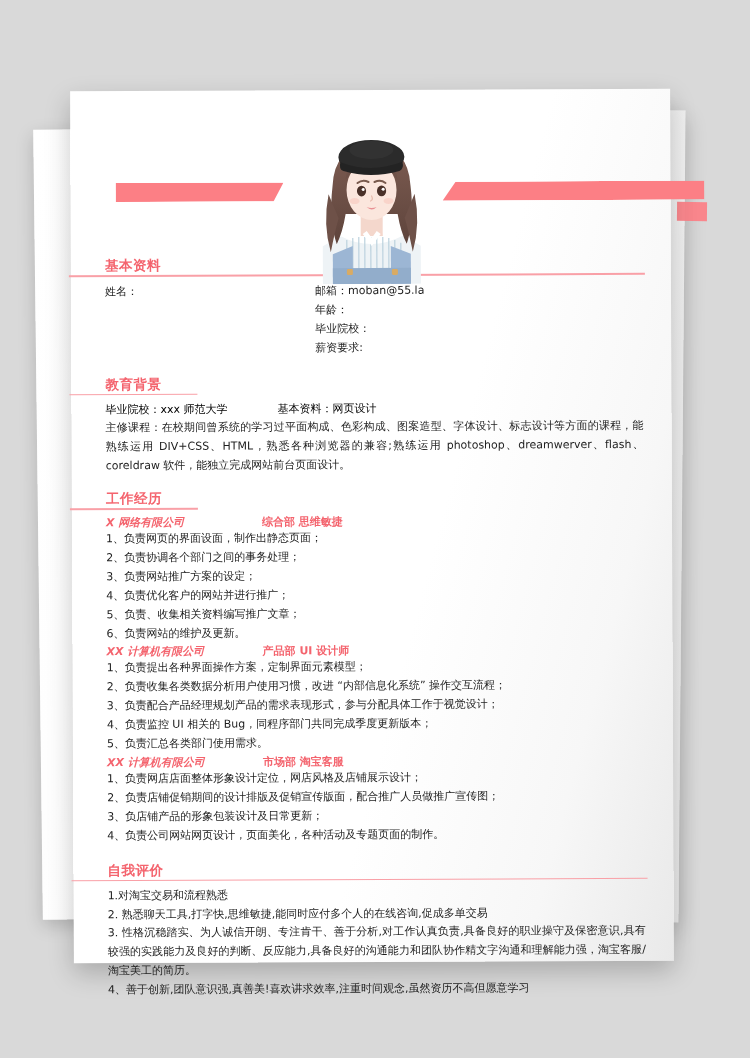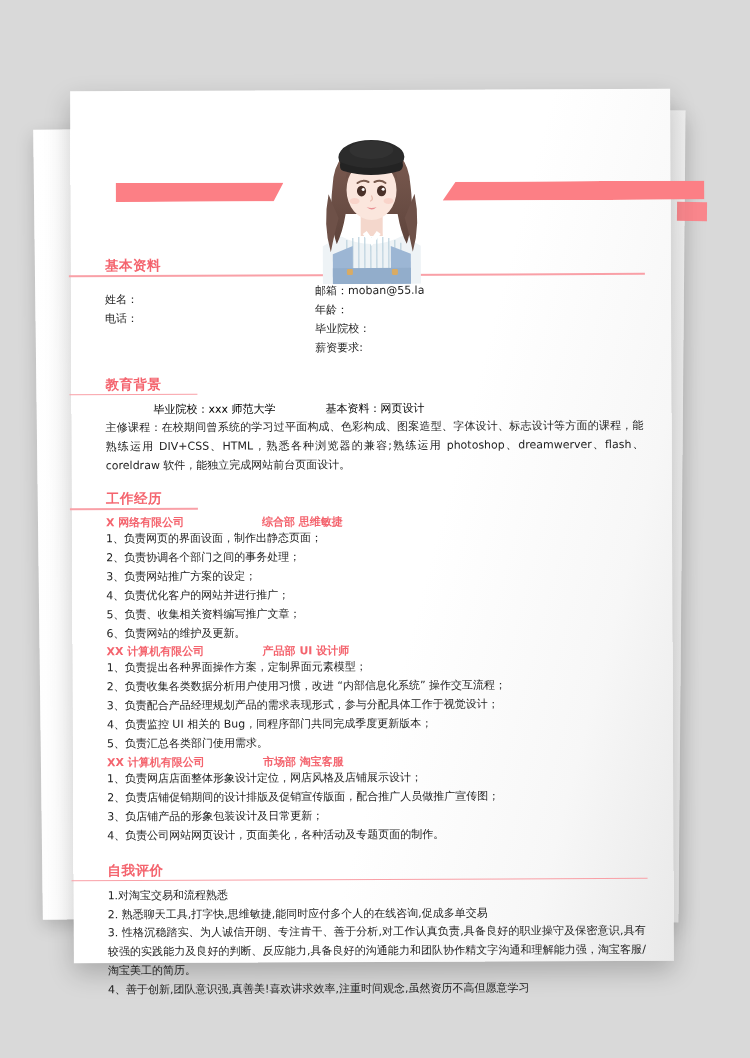--- a/index.html
+++ b/index.html
@@ -79,33 +79,33 @@
     position:absolute; left:-30px; right:-2px; height:1.5px;
     background:#f9a0a7;
   }
   .sec-rule.short { right:auto; width:128px; left:-30px; }
 
   
   #basic-grid {
     display:flex; font-size:11px; color:#1d1d1d; line-height:1.72;
     margin-top:3px;
   }
-  #basic-grid .col-l { width:200px; padding-left:6px;margin-top:8px; }
+  #basic-grid .col-l { width:200px; padding-left:6px; }
   #basic-grid .col-r { flex:1; padding-left:16px; }
 
   .edu-line { display:flex; font-size:11px; line-height:1.7; padding-left:6px; }
-  .edu-line .ed-a { width:172px;margin-left:48px; }
+  .edu-line .ed-a { width:172px; }
 
   .para { font-size:11px; line-height:1.72; color:#1d1d1d; padding-left:6px; text-align:justify; }
 
   .job-title {
     color:#f4646e; font-weight:bold; font-size:11px;
     display:flex; padding-left:6px; margin-top:1px;
   }
-  .job-title .co { width:156px; }
+  .job-title .co { width:156px;font-style:italic; }
   .job-title .ro { }
 
   .bullet { font-size:11px; line-height:1.72; color:#1d1d1d; padding-left:6px; }
 
   .eval-line { font-size:11px; line-height:1.72; color:#1d1d1d; padding-left:6px; text-align:justify; }
 </style>
 </head>
 <body>
 
 <div class="sheet" id="sheet-back-left"></div>
@@ -185,21 +185,20 @@
   </div>
 
   <div class="content" style="top:166px;">
 
     <div class="section">
       <div class="sec-head">基本资料</div>
       <div class="sec-rule" style="top:18px;"></div>
       <div id="basic-grid" style="margin-top:6px;">
         <div class="col-l">
           <div>姓名：</div>
-          <div>电话：</div>
         </div>
         <div class="col-r">
           <div>邮箱：moban@55.la</div>
           <div>年龄：</div>
           <div>毕业院校：</div>
           <div>薪资要求:</div>
         </div>
       </div>
     </div>
 

